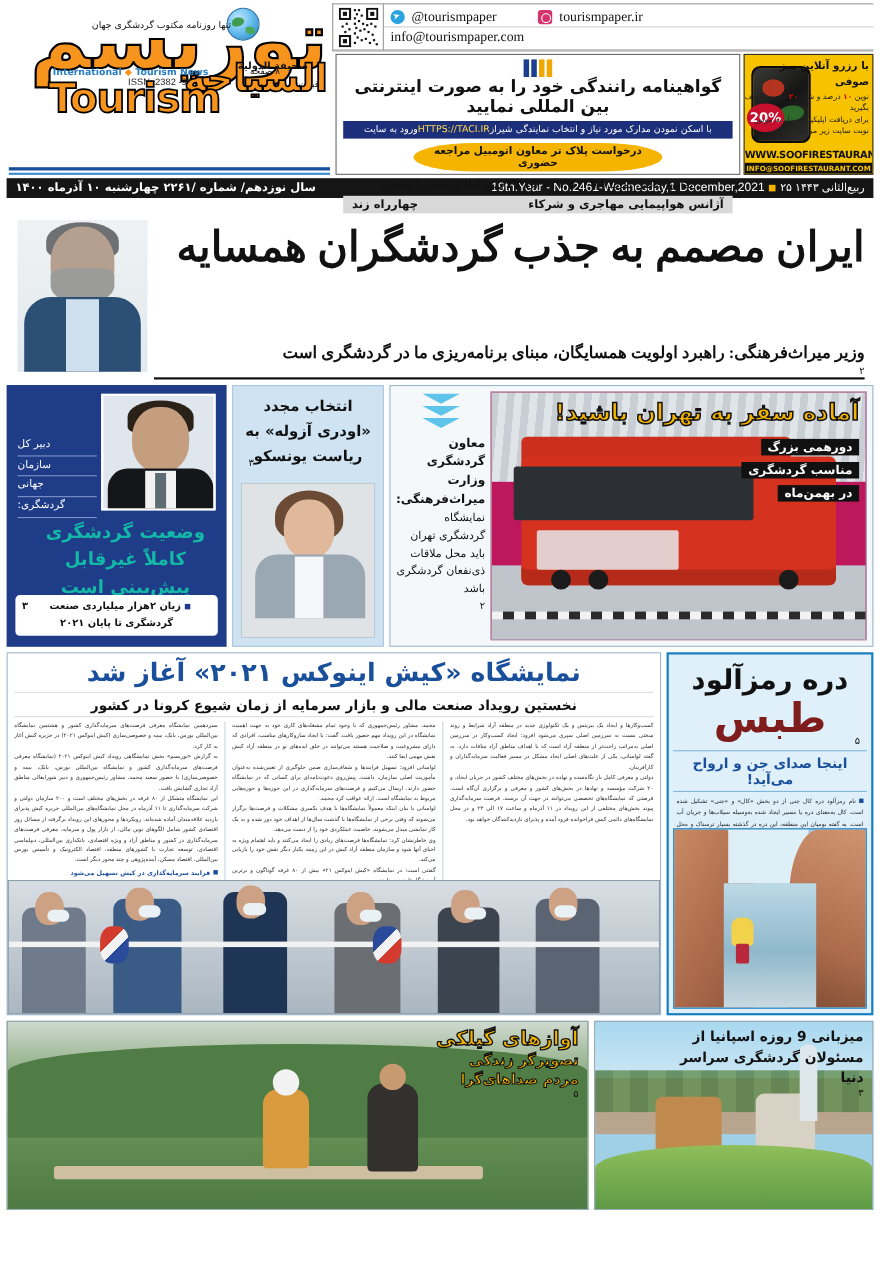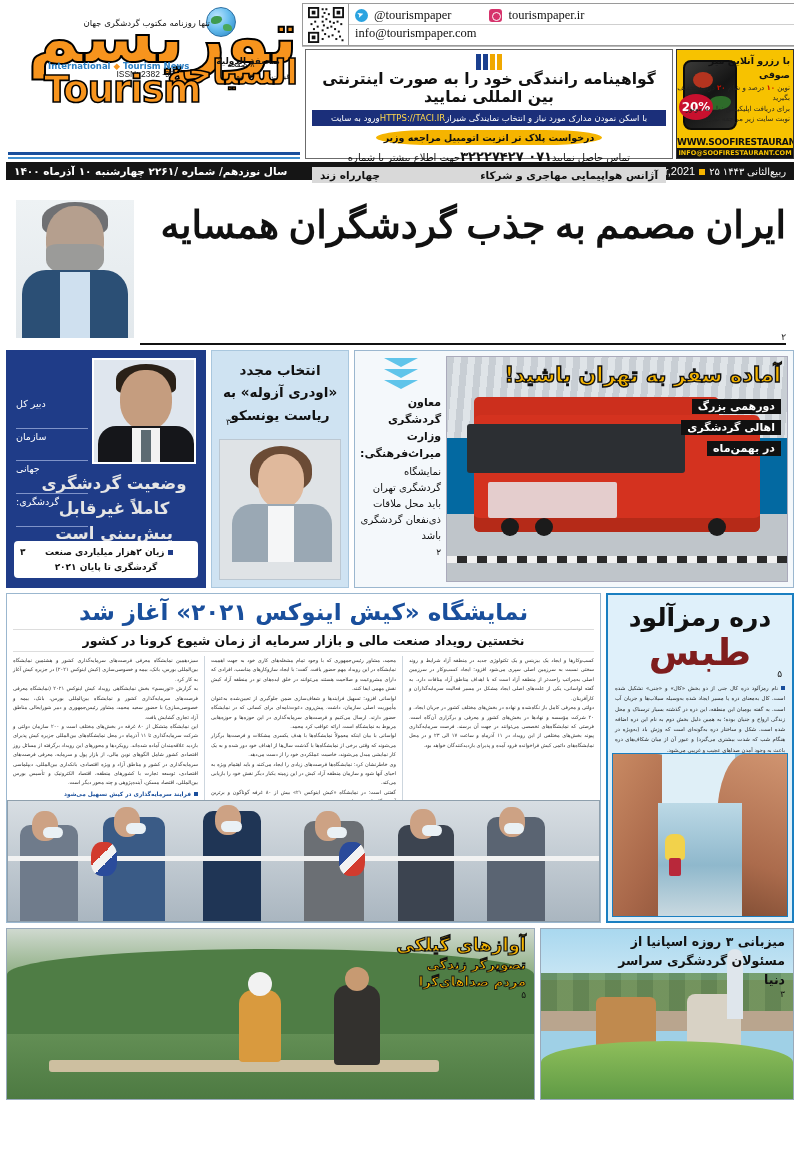--- a/index.html
+++ b/index.html
@@ -122,22 +122,22 @@
   .midrow { display:flex; flex-direction:row-reverse; gap:5px; height: 238px; margin-top:4px; }
 
   .card-unwto { flex: 0 0 200px; background:#1f3c88; border:1px solid #1b3madd; position:relative; padding:6px; }
   .unwto-photo { position:absolute; right:10px; top:8px; width:104px; height:106px; background:#dfe6ee; border:2px solid #fff; overflow:hidden;}
   .u-head{position:absolute;left:26px;top:10px;width:52px;height:60px;background:#c59d7f;border-radius:46%;}
   .u-hair{position:absolute;left:22px;top:4px;width:60px;height:30px;background:#2a2118;border-radius:50% 50% 20% 20%;}
   .u-suit{position:absolute;left:4px;top:66px;width:96px;height:44px;background:#15161a;border-radius:18px 18px 0 0;}
   .u-shirt{position:absolute;left:38px;top:68px;width:28px;height:42px;background:#f2f2f2;}
   .u-tie{position:absolute;left:47px;top:70px;width:10px;height:40px;background:#5d6b72;}
   .unwto-label { position:absolute; right:118px; top:46px; width:72px; text-align:left; color:#fff; font-size:9.5px; line-height:1.75;}
-  .unwto-label span { display:block; border-bottom:1px solid #7f93c8; padding-bottom:15px;}
-  .unwto-head { position:absolute; right:8px; left:24px; top:122px; color:#e5e5e5; text-align:center;
+  .unwto-label span { display:block; border-bottom:1px solid #7f93c8; padding-bottom:1px;}
+  .unwto-head { position:absolute; right:8px; left:24px; top:122px; color:#14b8a6; text-align:center;
                 font-size:16.5px; font-weight:bold; line-height:1.5; }
   .unwto-box { position:absolute; right:8px; left:8px; bottom:10px; background:#fff; border-radius:4px;
                padding:4px 6px; font-size:9px; font-weight:bold; text-align:center; line-height:1.6;}
   .unwto-box .bl { display:inline-block; width:5px;height:5px;background:#1f3c88; margin-left:3px;}
   .unwto-box .pg { float:left; font-size:9px;}
 
   .card-azoulay { flex: 0 0 138px; background:#cfe3f2; border:1px solid #a9c7de; position:relative; padding:6px; }
   .az-head { text-align:center; font-size:13.5px; font-weight:bold; line-height:1.65; color:#111; margin-top:2px;}
   .az-pg { position:absolute; left:14px; top:66px; font-size:9px; }
   .az-photo { position:absolute; left:7px; right:7px; top:88px; bottom:7px; background:#dfe3e6; overflow:hidden; border:1px solid #bcc8d2;}
@@ -147,21 +147,21 @@
   .a-shirt{position:absolute;left:48px;top:66px;width:26px;height:56px;background:#f5f6f7;}
 
   .card-bus { flex: 1 1 auto; border:1px solid #9bb7cf; background:#f4f8fb; position:relative; padding:5px; display:flex; flex-direction:row-reverse; gap:5px;}
   .bus-side { flex:0 0 68px; text-align:right; padding-top:2px;}
   .chev { margin: 0 auto 5px auto; width: 34px; }
   .chev i { display:block; height:0; border-left:17px solid transparent; border-right:17px solid transparent;
             border-top:9px solid #5fc4ea; margin-bottom:2px;}
   .bus-side .b1 { font-size:11px; font-weight:bold; line-height:1.55; }
   .bus-side .b2 { font-size:10px; line-height:1.6; margin-top:2px;}
   .bus-side .pg { font-size:9px; margin-top:3px; }
-  .bus-photo { flex:1 1 auto; position:relative; overflow:hidden; background:#0369a1; border:1px solid #aab; }
+  .bus-photo { flex:1 1 auto; position:relative; overflow:hidden; background:#be185d; border:1px solid #aab; }
   .bp-ceiling{position:absolute;left:0;right:0;top:0;height:36%;background:repeating-linear-gradient(95deg,#c8ced4 0 7px,#dfe4e8 7px 14px);}
   .bp-floor{position:absolute;left:0;right:0;bottom:0;height:30%;background:#bfc5ca;}
   .bp-lane{position:absolute;left:0;right:0;bottom:18px;height:7px;background:repeating-linear-gradient(90deg,#f2f2f2 0 10px,#2b2b2b 10px 20px);}
   .bp-bus{position:absolute;left:8%;right:8%;top:26%;bottom:22%;background:#d4321f;border-radius:6px;
           box-shadow: inset 0 -16px 0 -2px #b52a18;}
   .bp-upper{position:absolute;left:8%;right:20%;top:18%;height:14%;background:#cc2f1d;border-radius:5px 5px 0 0;}
   .bp-win{position:absolute;left:6%;right:30%;top:30%;height:22%;background:#2c2f33;border-radius:3px;}
   .bp-win2{position:absolute;left:12%;right:50%;top:56%;height:16%;background:#e6e9ec;opacity:.85;border-radius:2px;}
   .bp-wheel{position:absolute;bottom:20%;width:18px;height:18px;border-radius:50%;background:#1b1b1b;}
   .bus-head { position:absolute; right:6px; top:6px; left:6px; text-align:right; font-size:21px; font-weight:bold;
@@ -337,21 +337,21 @@
       <div class="ad-bars">
           <i></i>
           <i></i>
           <i class="b"></i>
           <i class="b"></i>
         </div>
       <div class="ad-l1">گواهینامه رانندگی خود را به صورت اینترنتی بین المللی نمایید</div>
       <div class="ad-l2">
         <span> با اسکن نمودن مدارک مورد نیاز و انتخاب نمایندگی شیراز</span><span class="y">HTTPS://TACI.IR</span><span>ورود به سایت </span>
       </div>
-      <div class="ad-l3">درخواست پلاک تر انزیت اتومبیل مراجعه وزیر</div>
+      <div class="ad-l3">درخواست پلاک تر معاون اتومبیل مراجعه حضوری</div>
       <div class="ad-l4">
         <span> تماس حاصل نمایید</span><b>۰۷۱ ۳۲۲۲۷۴۲۷</b><span>جهت اطلاع بیشتر با شماره </span>
       </div>
       <div class="ad-foot">
         <span>چهارراه زند</span>
         <span>آژانس هواپیمایی مهاجری و شرکاء</span>
       </div>
     </div>
 
     <div class="ad-soofi">
@@ -378,20 +378,21 @@
   <div class="hero">
     <div class="hero-photo">
       <div class="hp-bg"></div>
         <div class="hp-hair"></div>
         <div class="hp-head"></div>
         <div class="hp-beard"></div>
       <div class="hp-body"></div>
         <div class="hp-shirt"></div>
     </div>
     <div class="hero-title">ایران مصمم به جذب گردشگران همسایه</div>
+    <div class="hero-sub">وزیر میراث‌فرهنگی: راهبرد اولویت همسایگان، مبنای برنامه‌ریزی ما در گردشگری است</div>
     <div class="hero-pg">۲</div>
     <div class="hero-rule"></div>
   </div>
 
   <div class="midrow">
 
     <div class="card-unwto">
       <div class="unwto-photo">
         <div class="u-hair"></div>
           <div class="u-head"></div>
@@ -441,21 +442,21 @@
           <div class="bp-bus"></div>
           <div class="bp-win"></div>
           <div class="bp-win2"></div>
         <div class="bp-wheel" style="left:16%"></div>
           <div class="bp-wheel" style="left:26%"></div>
           <div class="bp-wheel" style="right:18%"></div>
         <div class="bp-lane"></div>
         <div class="bus-head">آماده سفر به تهران باشید!</div>
         <div class="bus-tag">
           <span>دورهمی بزرگ</span><br>
-          <span>اهالی گردشگری</span><br>
+          <span>مناسب گردشگری</span><br>
           <span>در بهمن‌ماه</span>
         </div>
       </div>
     </div>
   </div>
 
   <div class="lower">
 
     <div class="kish">
       <div class="kish-h1">نمایشگاه «کیش اینوکس ۲۰۲۱» آغاز شد</div>
@@ -507,20 +508,21 @@
         <div class="kp-ribbon"></div>
         <div class="kp-bow" style="left:14%; background:linear-gradient(135deg,#d23b2e 0 40%, #f2f2f2 40% 60%, #2a4b9b 60% 100%);"></div>
         <div class="kp-bow" style="left:56%; background:linear-gradient(135deg,#2a4b9b 0 40%, #f2f2f2 40% 60%, #d23b2e 60% 100%);"></div>
       </div>
     </div>
 
     <div class="tabas">
       <div class="tb-h1">دره رمزآلود</div>
       <div class="tb-h2">طبس</div>
       <div class="tb-pg">۵</div>
+      <div class="tb-sub">اینجا صدای جن و ارواح می‌آید!</div>
       <div class="tb-body"><span class="bl"></span><span>نام رمزآلود دره کال جنی از دو بخش «کال» و «جنی» تشکیل شده است. کال به‌معنای دره یا مسیر ایجاد شده به‌وسیله سیلاب‌ها و جریان آب است. به گفته بومیان این منطقه، این دره در گذشته بسیار ترسناک و محل زندگی ارواح و جنیان بوده؛ به همین دلیل بخش دوم به نام این دره اضافه شده است. شکل و ساختار دره به‌گونه‌ای است که وزش باد (به‌ویژه در هنگام شب که شدت بیشتری می‌گیرد) و عبور آن از میان شکاف‌های دره باعث به وجود آمدن صداهای عجیب و غریبی می‌شود.</span></div>
       <div class="tb-photo">
         <div class="tp-rockL"></div>
           <div class="tp-sky"></div>
           <div class="tp-rockR"></div>
         <div class="tp-water"></div>
         <div class="tp-person">
             <i></i>
             <b></b>
           </div>
@@ -550,19 +552,19 @@
 
     <div class="bt-spain">
       <div class="s-sky"></div>
         <div class="s-city"></div>
         <div class="s-trees"></div>
       <div class="s-b1"></div>
         <div class="s-b2"></div>
         <div class="s-tower"></div>
         <div class="s-wall"></div>
       <div class="bt-head2">
-        <div class="t1">میزبانی ۳ روزه اسپانیا از مسئولان گردشگری سراسر دنیا</div>
+        <div class="t1">میزبانی 9 روزه اسپانیا از مسئولان گردشگری سراسر دنیا</div>
         <div class="pg">۳</div>
       </div>
     </div>
   </div>
 
 </div>
 
 </body></html>

